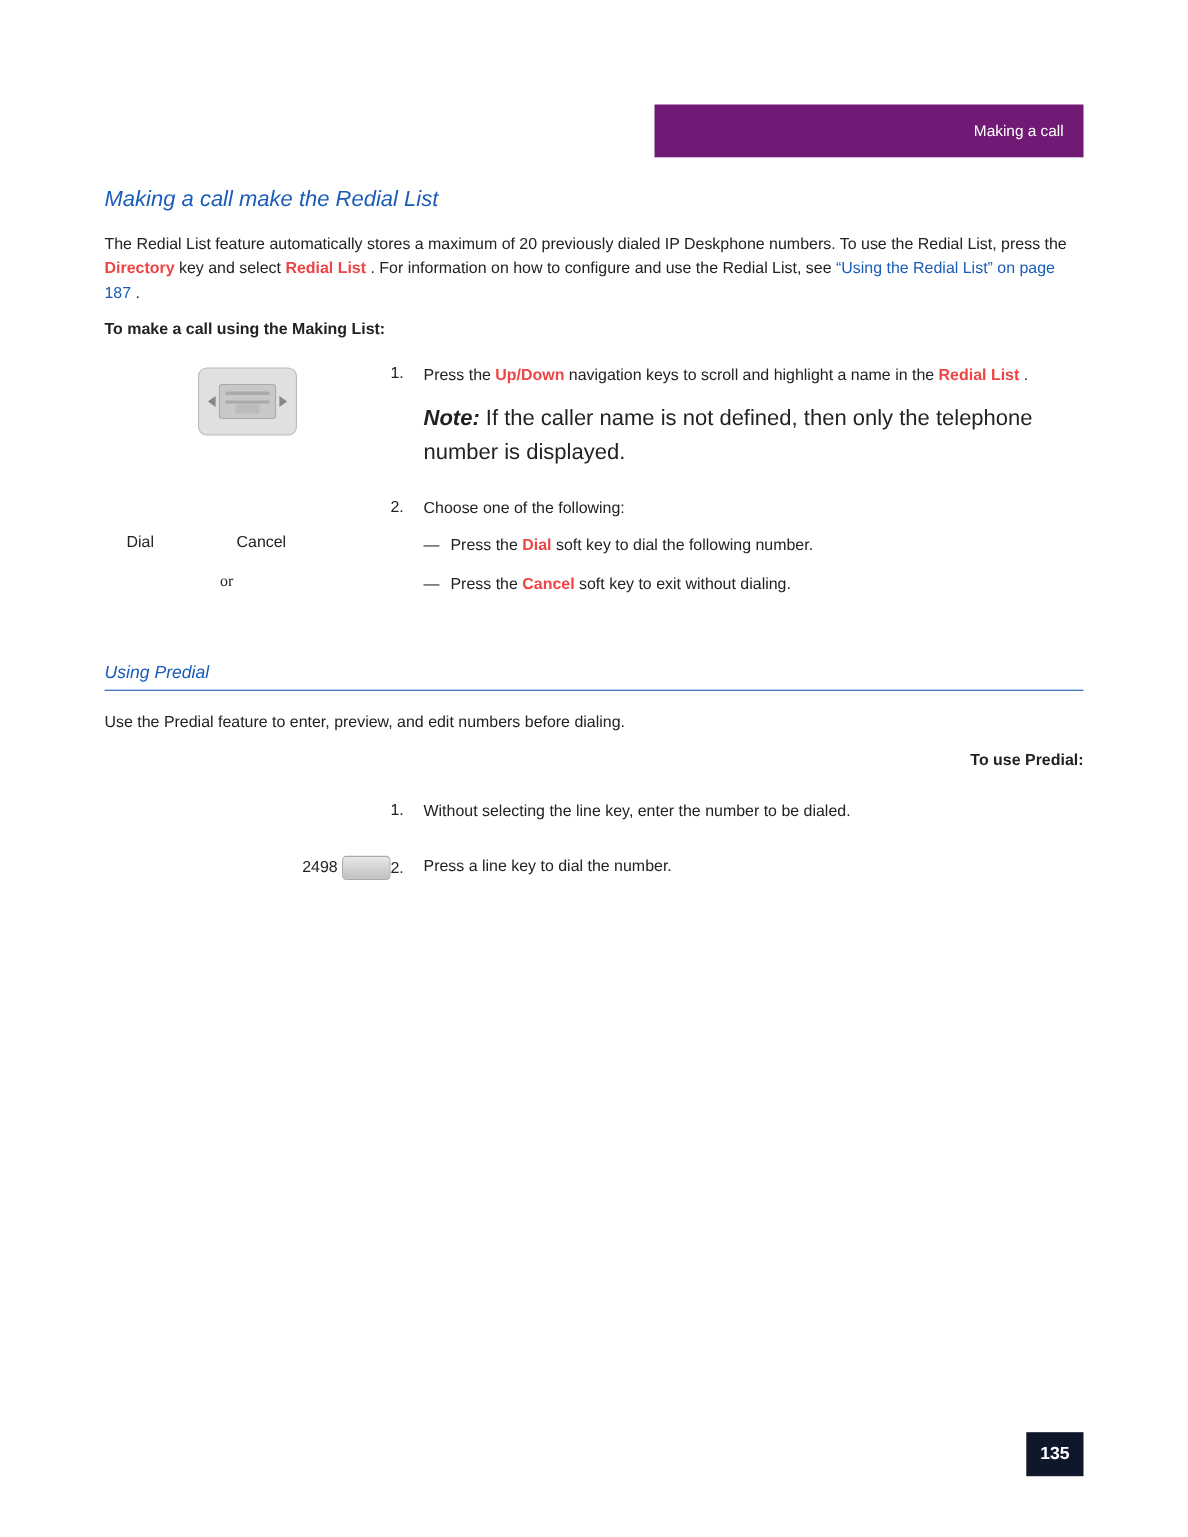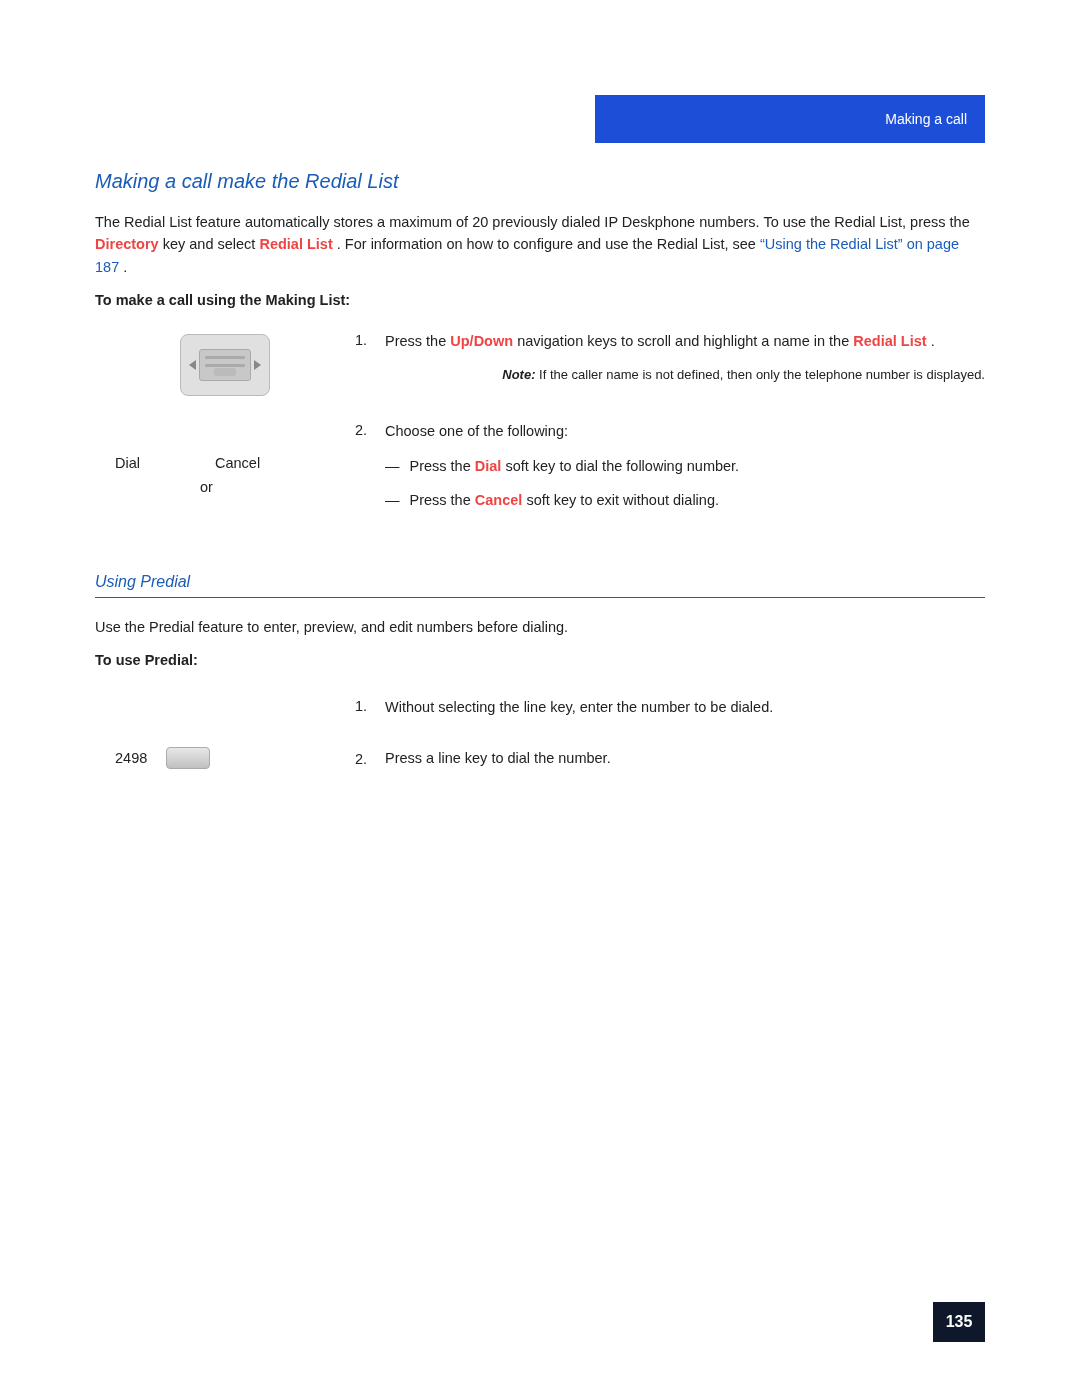--- a/index.html
+++ b/index.html
@@ -21,21 +21,21 @@
       background: #fff;
     }
 
     
     .header-bar {
       position: absolute;
       top: 95px;
       right: 95px;
       width: 390px;
       height: 48px;
-      background: #1d4ed8;
+      background: #701a75;
       display: flex;
       align-items: center;
       justify-content: flex-end;
       padding-right: 18px;
     }
 
     .header-bar-text {
       color: #ffffff;
       font-size: 14px;
     }
@@ -159,23 +159,22 @@
       width: 0;
       height: 0;
       border-top: 5px solid transparent;
       border-bottom: 5px solid transparent;
       border-left: 7px solid #888;
     }
 
     
     .note-block {
       margin-top: 12px;
-      font-size: 13px;
+      font-size: 20px;
       line-height: 1.55;
-      text-align: right;
     }
 
     .note-bold {
       font-weight: bold;
       font-style: italic;
     }
 
     .dial-label {
       font-size: 14.5px;
       color: #222;
@@ -190,21 +189,22 @@
       position: absolute;
       left: 120px;
       top: 0;
     }
 
     .or-label {
       font-size: 14.5px;
       color: #222;
       position: absolute;
       left: 105px;
-      top: 24px;
+      top: 36px;
+      font-family: Liberation Serif, serif;
     }
 
     .bullet-list {
       list-style: none;
       padding: 0;
     }
 
     .bullet-list li {
       display: flex;
       align-items: flex-start;
@@ -393,30 +393,30 @@
       </div>
 
     </div>
 
     <div class="using-predial-section">
       <h2 class="section-heading-large">Using Predial</h2>
       <hr class="section-divider">
 
       <p class="body-para">Use the Predial feature to enter, preview, and edit numbers before dialing.</p>
 
-      <p class="subheading-bold" style="margin-top: 8px; margin-bottom: 28px;">To use Predial:</p>
+      <p class="subheading-bold" style="margin-top: 8px; margin-bottom: 28px; text-align: right;">To use Predial:</p>
 
       <div class="step-row-simple" style="margin-bottom: 28px;">
         <div class="indent-col"></div>
         <div class="step-number-col">1.</div>
         <div class="step-content">Without selecting the line key, enter the number to be dialed.</div>
       </div>
 
       <div style="display:flex; align-items:center; margin-top: 10px;">
-        <div style="width:260px; flex-shrink:0; display:flex; align-items:center; gap:19px; padding-left: 20px;">
+        <div style="width:260px; flex-shrink:0; display:flex; align-items:center; gap:4px; padding-left: 20px; justify-content: flex-end;">
           <span class="predial-number">2498</span>
           <div class="predial-btn"></div>
         </div>
         <div class="step-number-col">2.</div>
         <div class="step-content">Press a line key to dial the number.</div>
       </div>
 
     </div>
 
   </div>

